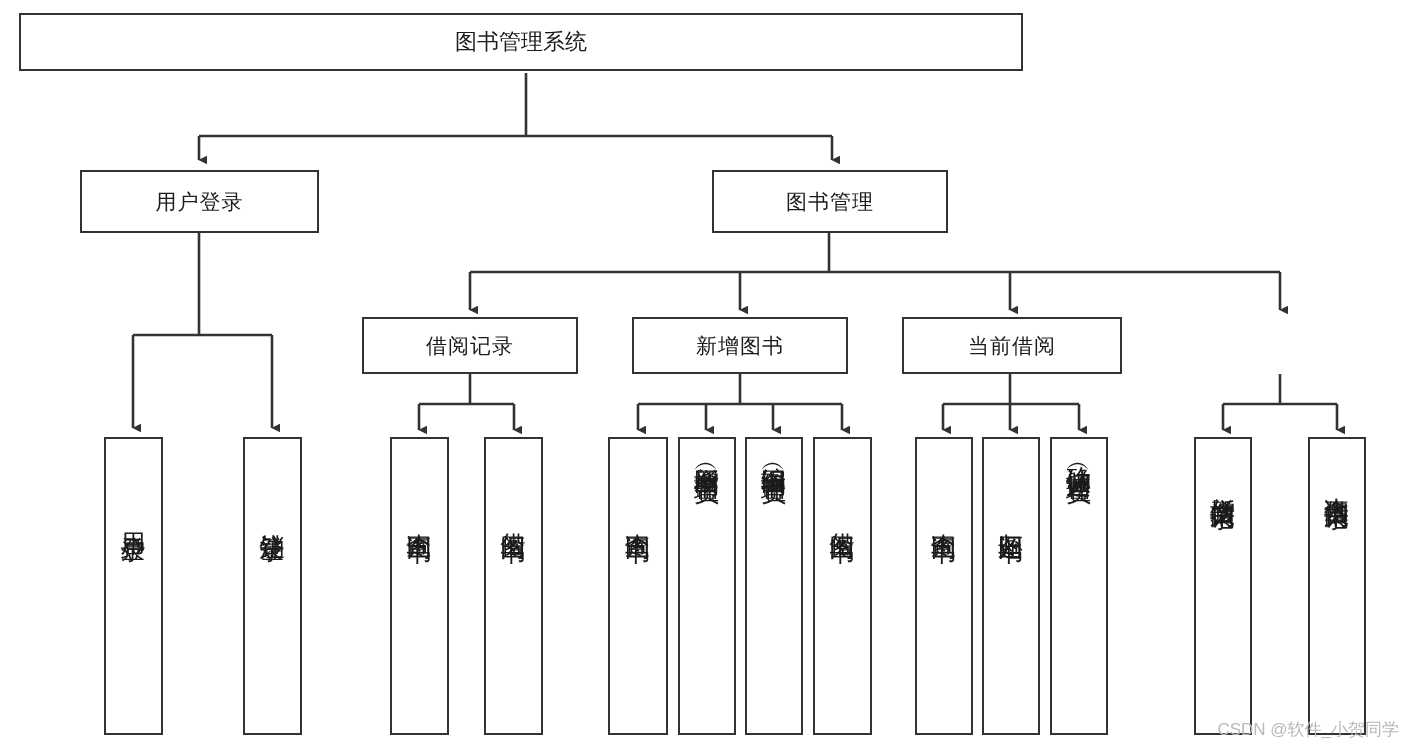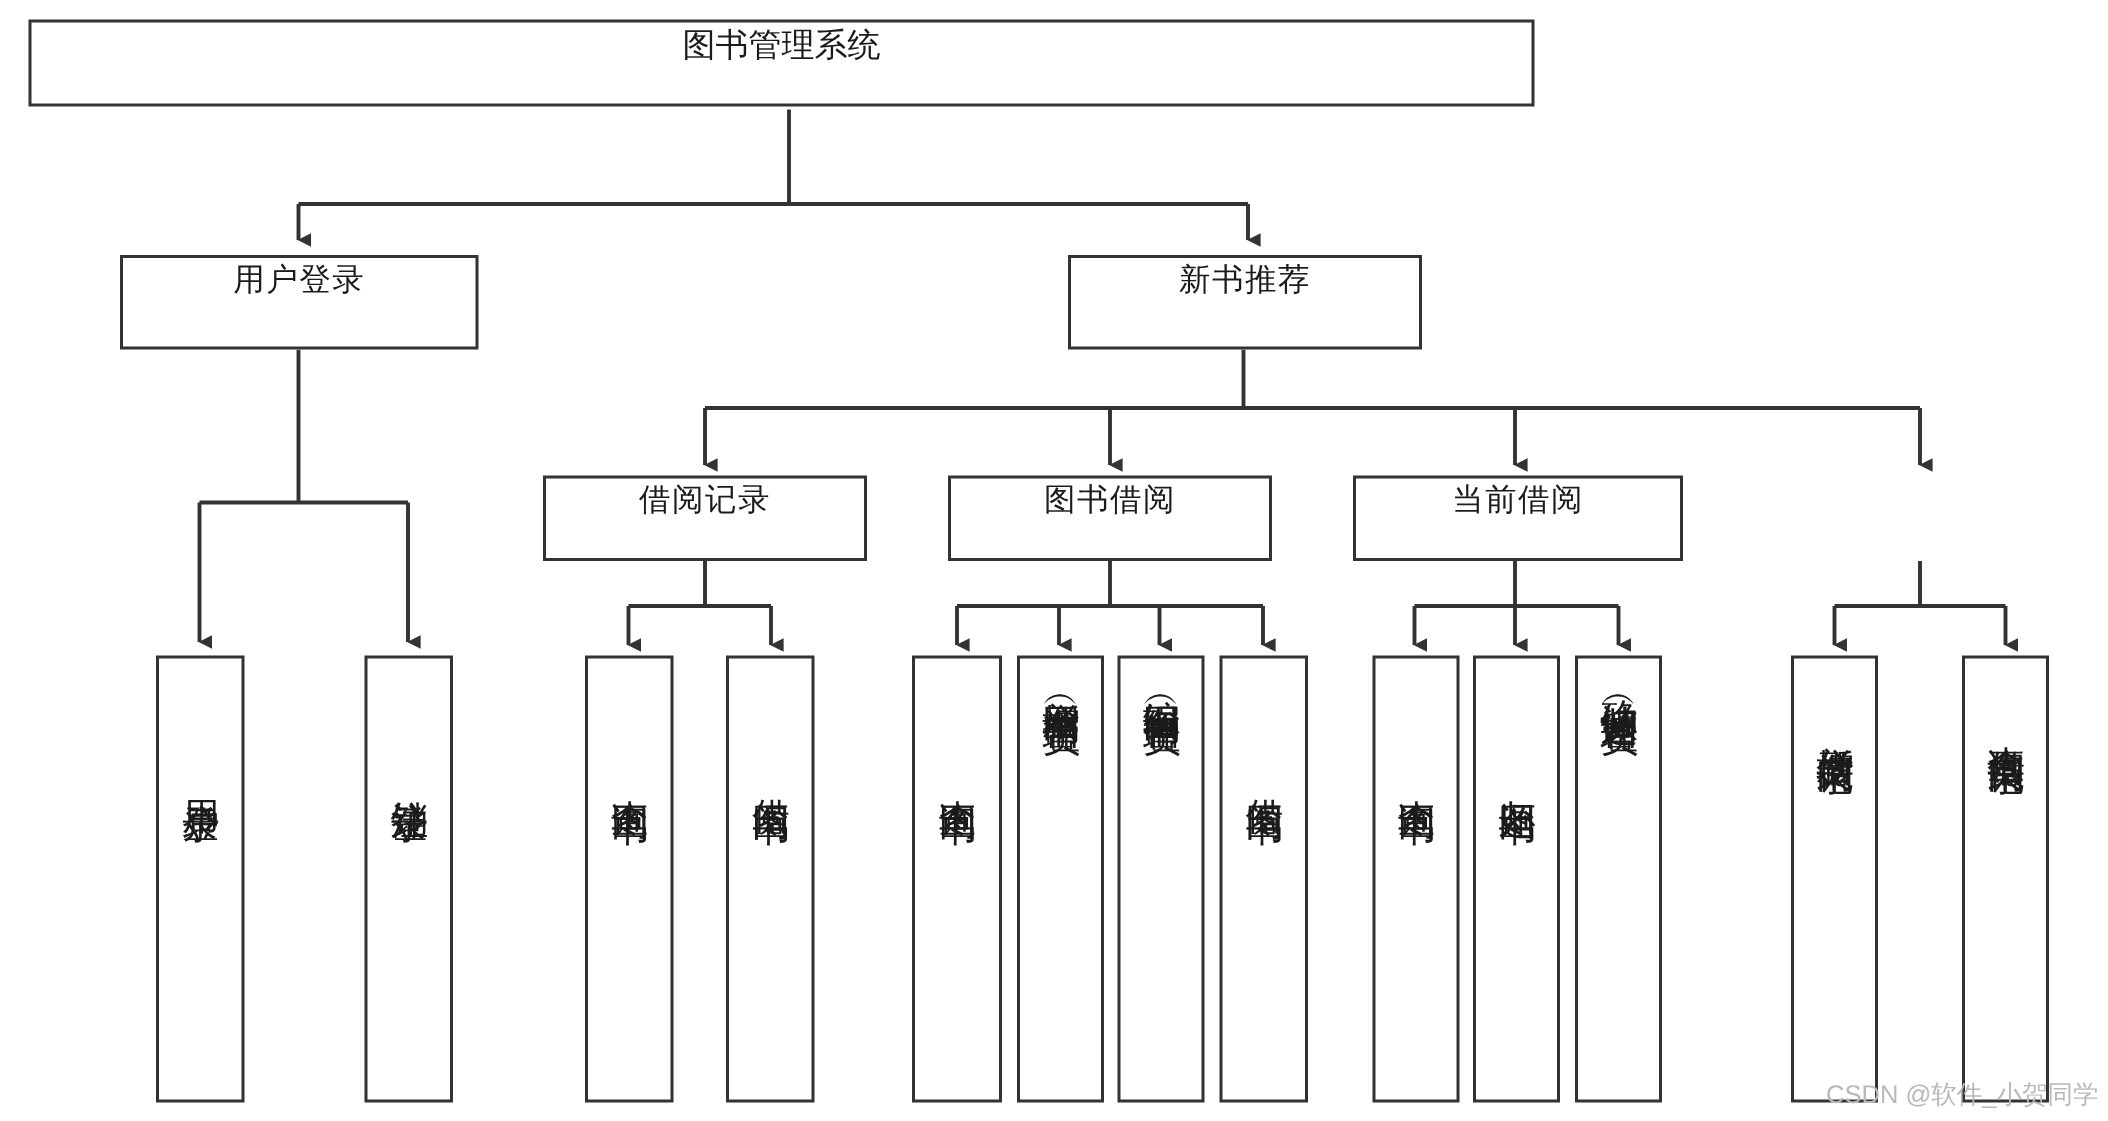--- a/index.html
+++ b/index.html
@@ -1,20 +1,20 @@
 <!DOCTYPE html>
 <html><head>
 <meta charset="utf-8">
 <style>
   html,body{margin:0;padding:0;background:#fff;}
   body{width:1405px;height:747px;font-family:"Liberation Sans","DejaVu Sans",sans-serif;}
   #stage{position:relative;width:1405px;height:747px;overflow:hidden;background:#ffffff;}
   svg.wires{position:absolute;left:0;top:0;width:1405px;height:747px;pointer-events:none;}
   .node{position:absolute;box-sizing:border-box;border:2.5px solid #333333;background:#ffffff;
-        display:flex;align-items:flex-start;justify-content:center;color:#1b1b1b;}
+        display:flex;align-items:center;justify-content:center;color:#1b1b1b;}
   .node.h{font-size:21px;letter-spacing:1px;}
   .node.root{font-size:22px;}
   .leaf{position:absolute;box-sizing:border-box;border:2.5px solid #333333;background:#ffffff;
         display:flex;align-items:flex-start;justify-content:center;padding-top:14px;}
   .vtext{writing-mode:vertical-rl;text-orientation:upright;font-size:25px;line-height:1.12;
          letter-spacing:2px;color:#1b1b1b;white-space:nowrap;}
   .watermark{position:absolute;right:6px;bottom:6px;font-size:17px;color:#b9b9b9;white-space:nowrap;text-align:right;}
 </style>
 </head>
 <body>
@@ -72,28 +72,28 @@
   </svg>
 
   <div class="node root" style="left:19px;top:13px;width:1004px;height:58px;">
     <span>图书管理系统</span>
   </div>
 
   <div class="node h" style="left:80px;top:170px;width:239px;height:63px;">
     <span>用户登录</span>
   </div>
   <div class="node h" style="left:712px;top:170px;width:236px;height:63px;">
-    <span>新书推荐</span>
+    <span>图书管理</span>
   </div>
 
   <div class="node h" style="left:362px;top:317px;width:216px;height:57px;">
     <span>借阅记录</span>
   </div>
   <div class="node h" style="left:632px;top:317px;width:216px;height:57px;">
-    <span>图书借阅</span>
+    <span>新增图书</span>
   </div>
   <div class="node h" style="left:902px;top:317px;width:220px;height:57px;">
     <span>当前借阅</span>
   </div>
 
   <div class="leaf" style="left:104px;top:437px;width:59px;height:298px;padding-top:74px;">
     <span class="vtext">用户登录</span>
   </div>
   <div class="leaf" style="left:243px;top:437px;width:59px;height:298px;padding-top:74px;">
     <span class="vtext">注销登录</span>

